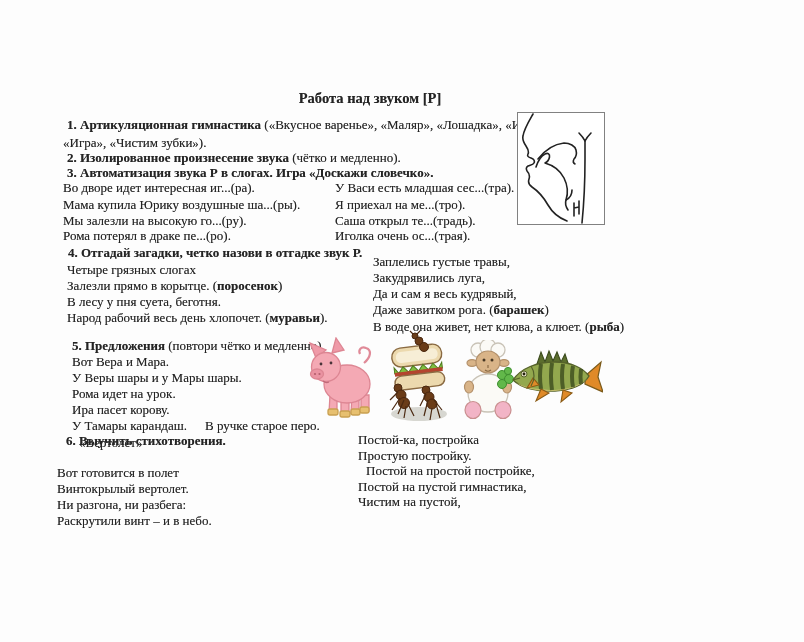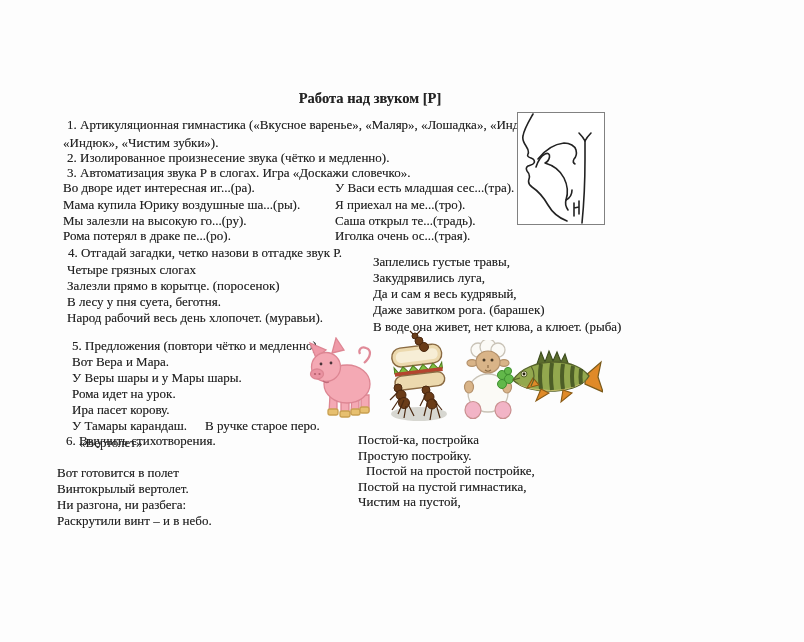--- a/index.html
+++ b/index.html
@@ -13,37 +13,37 @@
     text-shadow:0 0 .5px rgba(70,70,70,.55);
   }
   .title{
     position:absolute;left:0;top:90px;width:740px;
     text-align:center;font-weight:bold;font-size:14.5px;
   }
   .ln{
     position:absolute;white-space:nowrap;
     font-size:13px;line-height:16px;
   }
-  .ln b{font-weight:normal;margin-top:12px;}
+  .ln b{font-weight:bold;margin-top:12px;}
   .artbox{
     position:absolute;left:517px;top:112px;width:88px;height:113px;
     border:1px solid #818181;background:#ffffff;box-sizing:border-box;
   }
   .fig{position:absolute;}
   svg{display:block;}
 </style>
 </head>
 <body>
 
 <div class="page">
 
   <div class="title">Работа над звуком [Р]</div>
 
   <div class="ln" style="left:67px;top:117px"><b>1. Артикуляционная гимнастика</b><span> («Вкусное варенье», «Маляр», «Лошадка», «Индюк»,</span></div>
-  <div class="ln" style="left:63px;top:135px">«Индюк», «Чистим зубки»).</div>
+  <div class="ln" style="left:63px;top:135px">«Игра», «Чистим зубки»).</div>
 
   <div class="ln" style="left:67px;top:150px"><b>2. Изолированное произнесение звука</b><span> (чётко и медленно).</span></div>
 
   <div class="ln" style="left:67px;top:165px"><b>3. Автоматизация звука Р в слогах. Игра «Доскажи словечко».</b></div>
   <div class="ln" style="left:63px;top:180px">Во дворе идет интересная иг...(ра).</div>
   <div class="ln" style="left:63px;top:197px">Мама купила Юрику воздушные ша...(ры).</div>
   <div class="ln" style="left:63px;top:213px">Мы залезли на высокую го...(ру).</div>
   <div class="ln" style="left:63px;top:228px">Рома потерял в драке пе...(ро).</div>
   <div class="ln" style="left:335px;top:180px">У Васи есть младшая сес...(тра).</div>
   <div class="ln" style="left:335px;top:197px">Я приехал на ме...(тро).</div>

